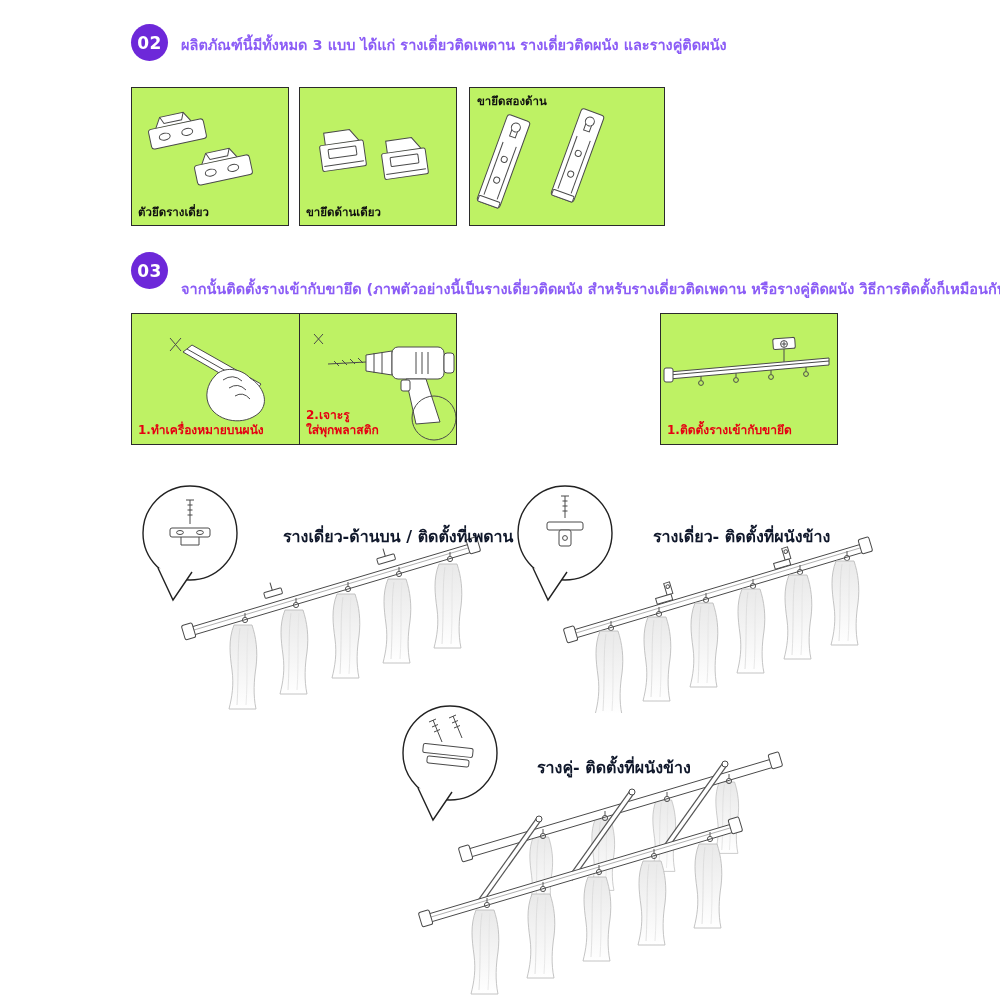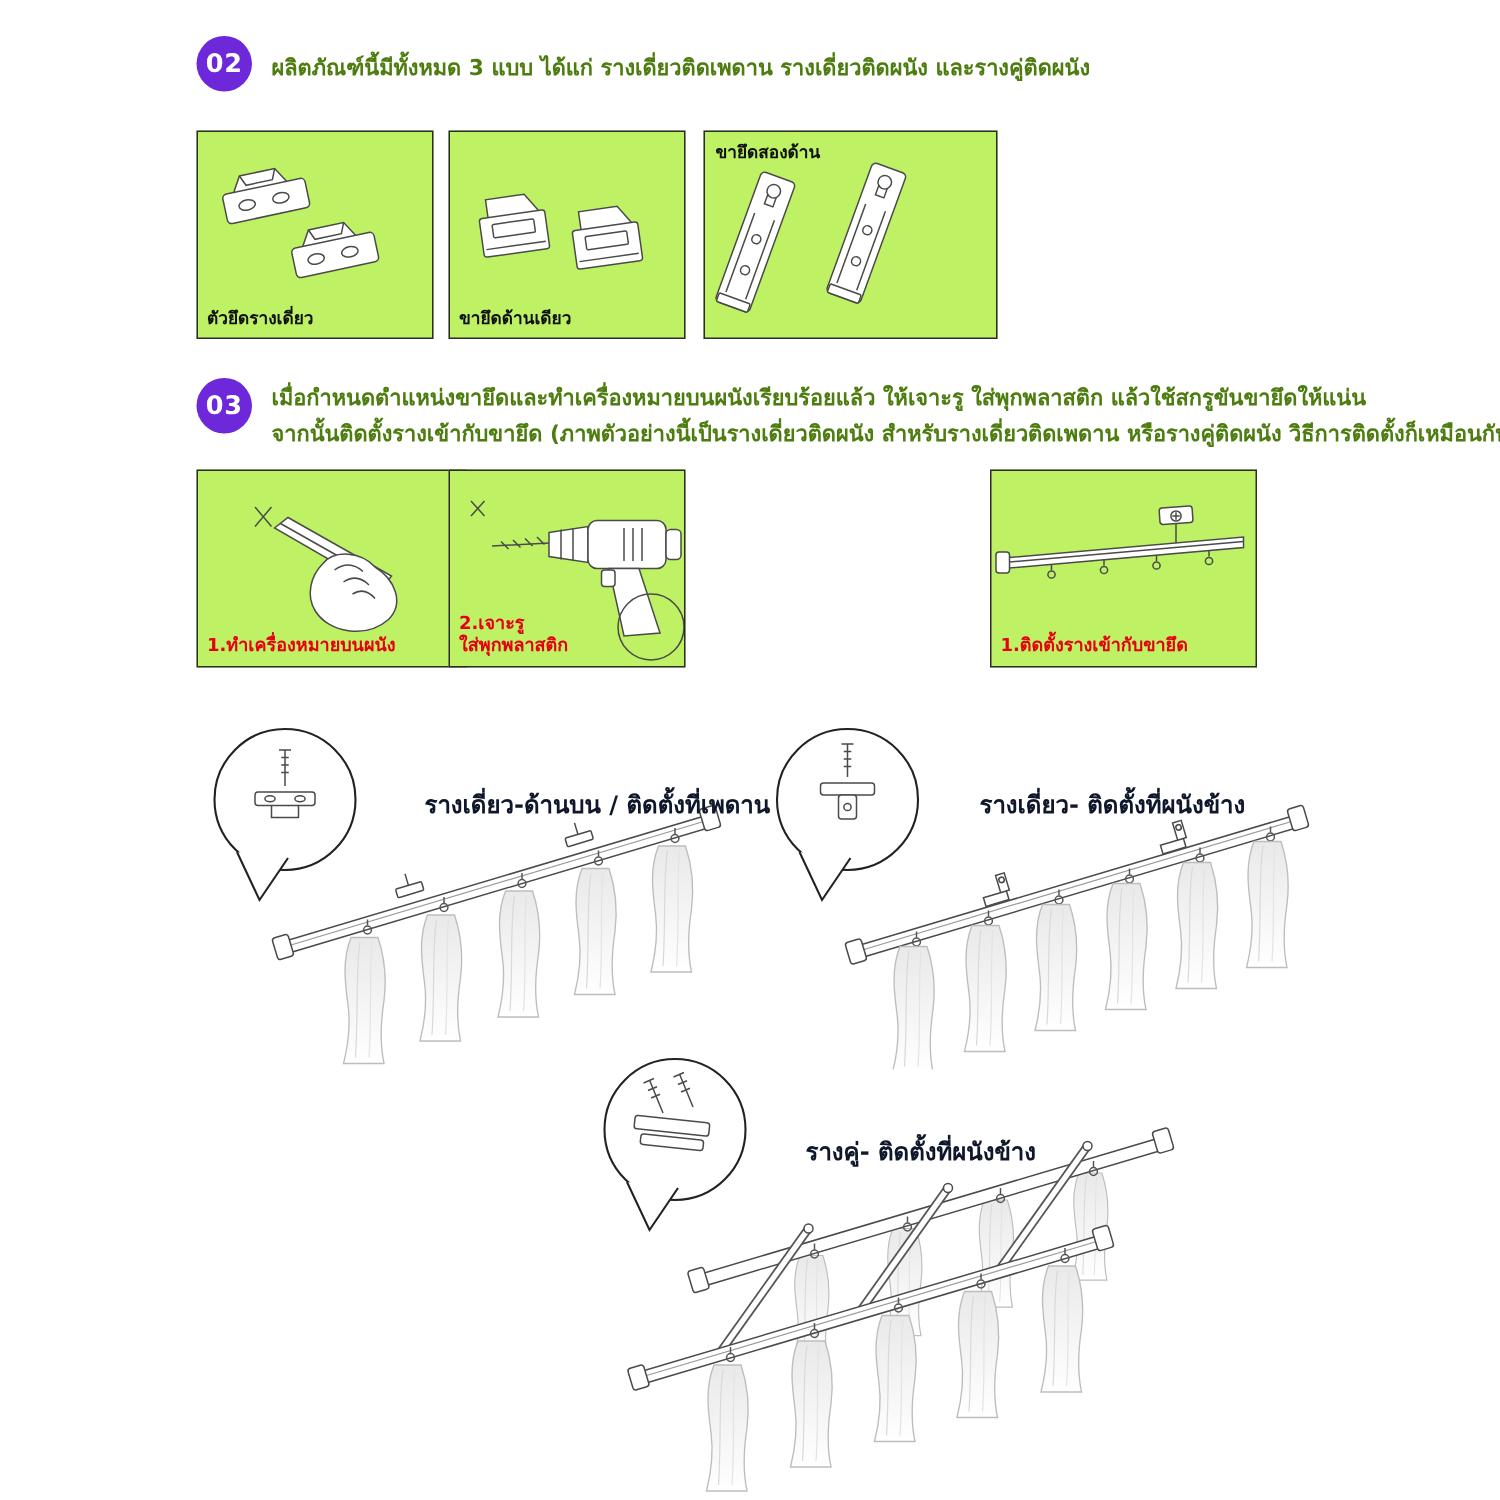--- a/index.html
+++ b/index.html
@@ -11,21 +11,21 @@
     overflow:hidden;
     color:#111;
   }
   .page { position:absolute; inset:0; background:#fff; }
 
   .badge {
     position:absolute; width:37px; height:37px; border-radius:50%;
     background:#6d28d9; color:#fff; display:flex; align-items:center; justify-content:center;
     font-size:17px; font-weight:bold; letter-spacing:0.5px;
   }
-  .section-text { position:absolute; font-size:14.5px; font-weight:700; color:#4d7c0f; white-space:nowrap; }
+  .section-text { position:absolute; font-size:14.5px; font-weight:700; color:#8b5cf6; white-space:nowrap; }
 
   .img-box {
     position:absolute; border:1px solid #2b2b2b; background:#bef264;
   }
   .img-box svg { display:block; width:100%; height:100%; }
   .box-label {
     position:absolute; left:6px; font-size:11.5px; font-weight:700; color:#101010; white-space:nowrap;
   }
   .box-label.bottom { bottom:4px; }
   .box-label.top { top:4px; left:7px; }
@@ -107,21 +107,20 @@
         <line class="ln" x1="19" y1="28" x2="19" y2="84"></line>
         <circle class="ln" cx="12" cy="44" r="3"></circle>
         <circle class="ln" cx="12" cy="66" r="3"></circle>
         <rect class="fw" x="1" y="86" width="22" height="6" rx="1"></rect>
       </g>
     </svg>
     <span class="box-label top">ขายึดสองด้าน</span>
   </div>
 
   <div class="badge" style="left:131px; top:252px;">03</div>
-  <div class="section-text" style="left:181px; top:253px;">เมื่อกำหนดตำแหน่งขายึดและทำเครื่องหมายบนผนังเรียบร้อยแล้ว ให้เจาะรู ใส่พุกพลาสติก แล้วใช้สกรูขันขายึดให้แน่น</div>
   <div class="section-text" style="left:181px; top:277px;">จากนั้นติดตั้งรางเข้ากับขายึด (ภาพตัวอย่างนี้เป็นรางเดี่ยวติดผนัง สำหรับรางเดี่ยวติดเพดาน หรือรางคู่ติดผนัง วิธีการติดตั้งก็เหมือนกัน)</div>
 
   <div class="img-box" style="left:131px; top:313px; width:180px; height:132px;">
     <svg viewBox="0 0 156 130">
       <path class="ln" d="M27,24 l11,13 M38,24 l-11,13" stroke-width="1.6"></path>
       <path class="fw" d="M40,38 L49,31 L118,70 L111,79 Z"></path>
       <line class="ln" x1="44" y1="35" x2="113" y2="74"></line>
       <path class="fw" d="M72,62 C80,52 98,54 107,64 C120,72 127,88 116,99 C101,112 76,108 67,93 C61,83 64,70 72,62 Z"></path>
       <path class="ln" d="M80,66 q10,-7 19,1 M86,74 q9,-6 17,2 M92,82 q8,-5 15,3"></path>
     </svg>

